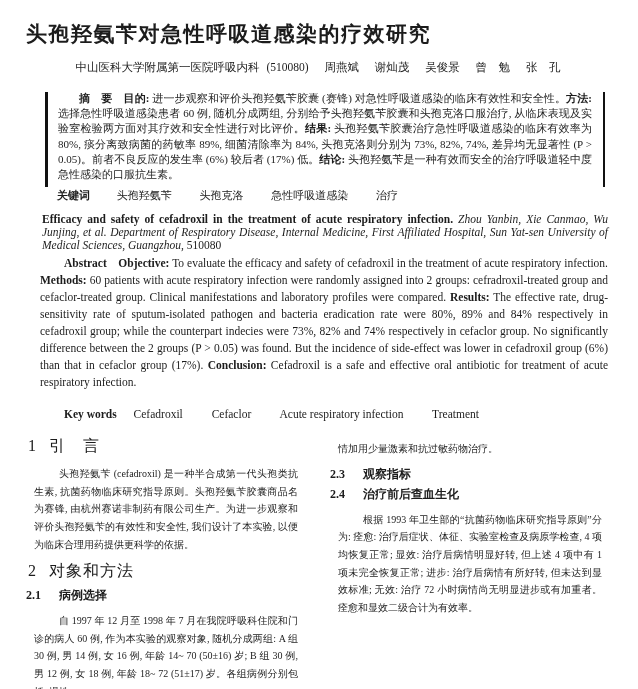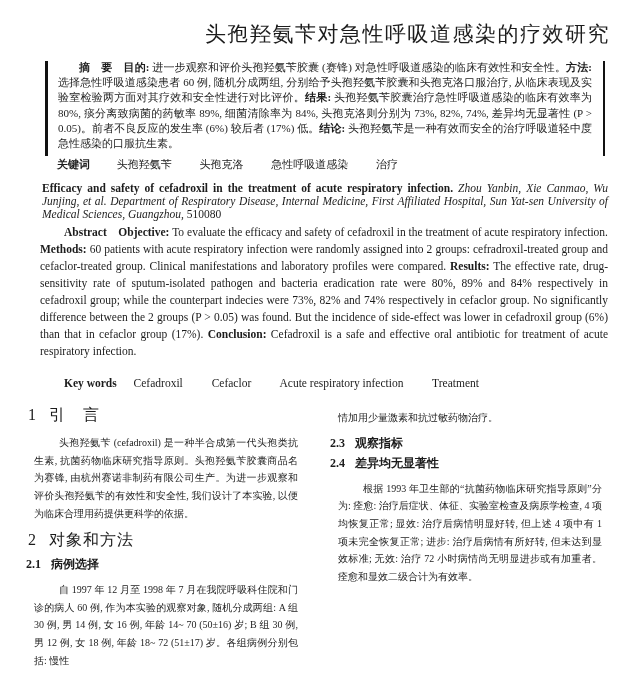--- a/index.html
+++ b/index.html
@@ -7,21 +7,21 @@
     width:638px; height:689px;
     background:#ffffff;
     color:#1c1c1c;
     font-family:"Liberation Serif", serif;
     overflow:hidden;
   }
   .page { padding:12px 28px 0 26px; }
 
   
   .title {
-    font-size:21px; font-weight:normal; text-align:right;
+    font-size:21px; font-weight:bold; text-align:left;
     margin:8px 0 12px 0; letter-spacing:1.5px;
   }
   .byline { text-align:center; font-size:11.5px; margin:0 0 16px 0; white-space:nowrap; }
   .byline .postcode { margin-left:4px; }
   .byline .author { margin-left:13px; }
 
   
   .abstract-box { position:relative; margin:0 5px 0 19px; padding:0 13px; }
   .abstract-box::before, .abstract-box::after {
     content:""; position:absolute; top:1px; width:2.5px; height:95px; background:#111;
@@ -50,34 +50,43 @@
   .en-kw { margin:3px 0 12px 0; padding-left:38px; font-size:11.5px; }
   .en-kw .kw-label { margin-right:14px; }
   .en-kw .kw-item { margin-right:26px; }
 
   
   .columns { display:flex; gap:24px; margin-top:8px; }
   .col { flex:1 1 0; min-width:0; }
   .sec-heading { font-size:16px; font-weight:normal; margin:4px 0 5px 2px; letter-spacing:1px; }
   .sec-heading .sec-num { margin-right:13px; letter-spacing:0; }
   .subsec-heading { font-size:12px; font-weight:bold; margin:3px 0 3px 0; }
-  .subsec-heading .sec-num { margin-right:10px; }
+  .subsec-heading .sec-num { margin-right:18px; }
   .body-text {
     margin:8px; font-size:10px; line-height:17.6px;
     text-align:justify; text-indent:25px;
   }
   .body-text.cont { text-indent:0; }
 </style>
 </head>
 <body>
 
 <div class="page">
 
   <h1 class="title">头孢羟氨苄对急性呼吸道感染的疗效研究</h1>
 
+  <div class="byline">
+    <span>中山医科大学附属第一医院呼吸内科</span>
+    <span class="postcode">(510080)</span>
+    <span class="author">周燕斌</span>
+    <span class="author">谢灿茂</span>
+    <span class="author">吴俊景</span>
+    <span class="author">曾　勉</span>
+    <span class="author">张　孔</span>
+  </div>
 
   <div class="abstract-box">
     <p class="cn-abstract"><span class="b">摘　要</span>　<span class="b">目的:</span><span> 进一步观察和评价头孢羟氨苄胶囊 (赛锋) 对急性呼吸道感染的临床有效性和安全性。</span><span class="b">方法:</span><span> 选择急性呼吸道感染患者 60 例, 随机分成两组, 分别给予头孢羟氨苄胶囊和头孢克洛口服治疗, 从临床表现及实验室检验两方面对其疗效和安全性进行对比评价。</span><span class="b">结果:</span><span> 头孢羟氨苄胶囊治疗急性呼吸道感染的临床有效率为 80%, 痰分离致病菌的药敏率 89%, 细菌清除率为 84%, 头孢克洛则分别为 73%, 82%, 74%, 差异均无显著性 (P &gt; 0.05)。前者不良反应的发生率 (6%) 较后者 (17%) 低。</span><span class="b">结论:</span><span> 头孢羟氨苄是一种有效而安全的治疗呼吸道轻中度急性感染的口服抗生素。</span></p>
   </div>
 
   <div class="kw-line">
     <span class="b kw-label">关键词</span>
     <span class="kw-item">头孢羟氨苄</span>
     <span class="kw-item">头孢克洛</span>
     <span class="kw-item">急性呼吸道感染</span>
@@ -114,19 +123,19 @@
     </div>
 
     <div class="col">
       <p class="body-text cont">情加用少量激素和抗过敏药物治疗。</p>
 
       <h3 class="subsec-heading">
         <span class="sec-num">2.3</span><span>观察指标</span>
       </h3>
 
       <h3 class="subsec-heading">
-        <span class="sec-num">2.4</span><span>差异均无显著性</span>
+        <span class="sec-num">2.4</span><span>治疗前后查血生化</span>
       </h3>
       <p class="body-text">根据 1993 年卫生部的“抗菌药物临床研究指导原则”分为: 痊愈: 治疗后症状、体征、实验室检查及病原学检查, 4 项均恢复正常; 显效: 治疗后病情明显好转, 但上述 4 项中有 1 项未完全恢复正常; 进步: 治疗后病情有所好转, 但未达到显效标准; 无效: 治疗 72 小时病情尚无明显进步或有加重者。痊愈和显效二级合计为有效率。</p>
     </div>
 
   </div>
 </div>
 
 </body></html>

